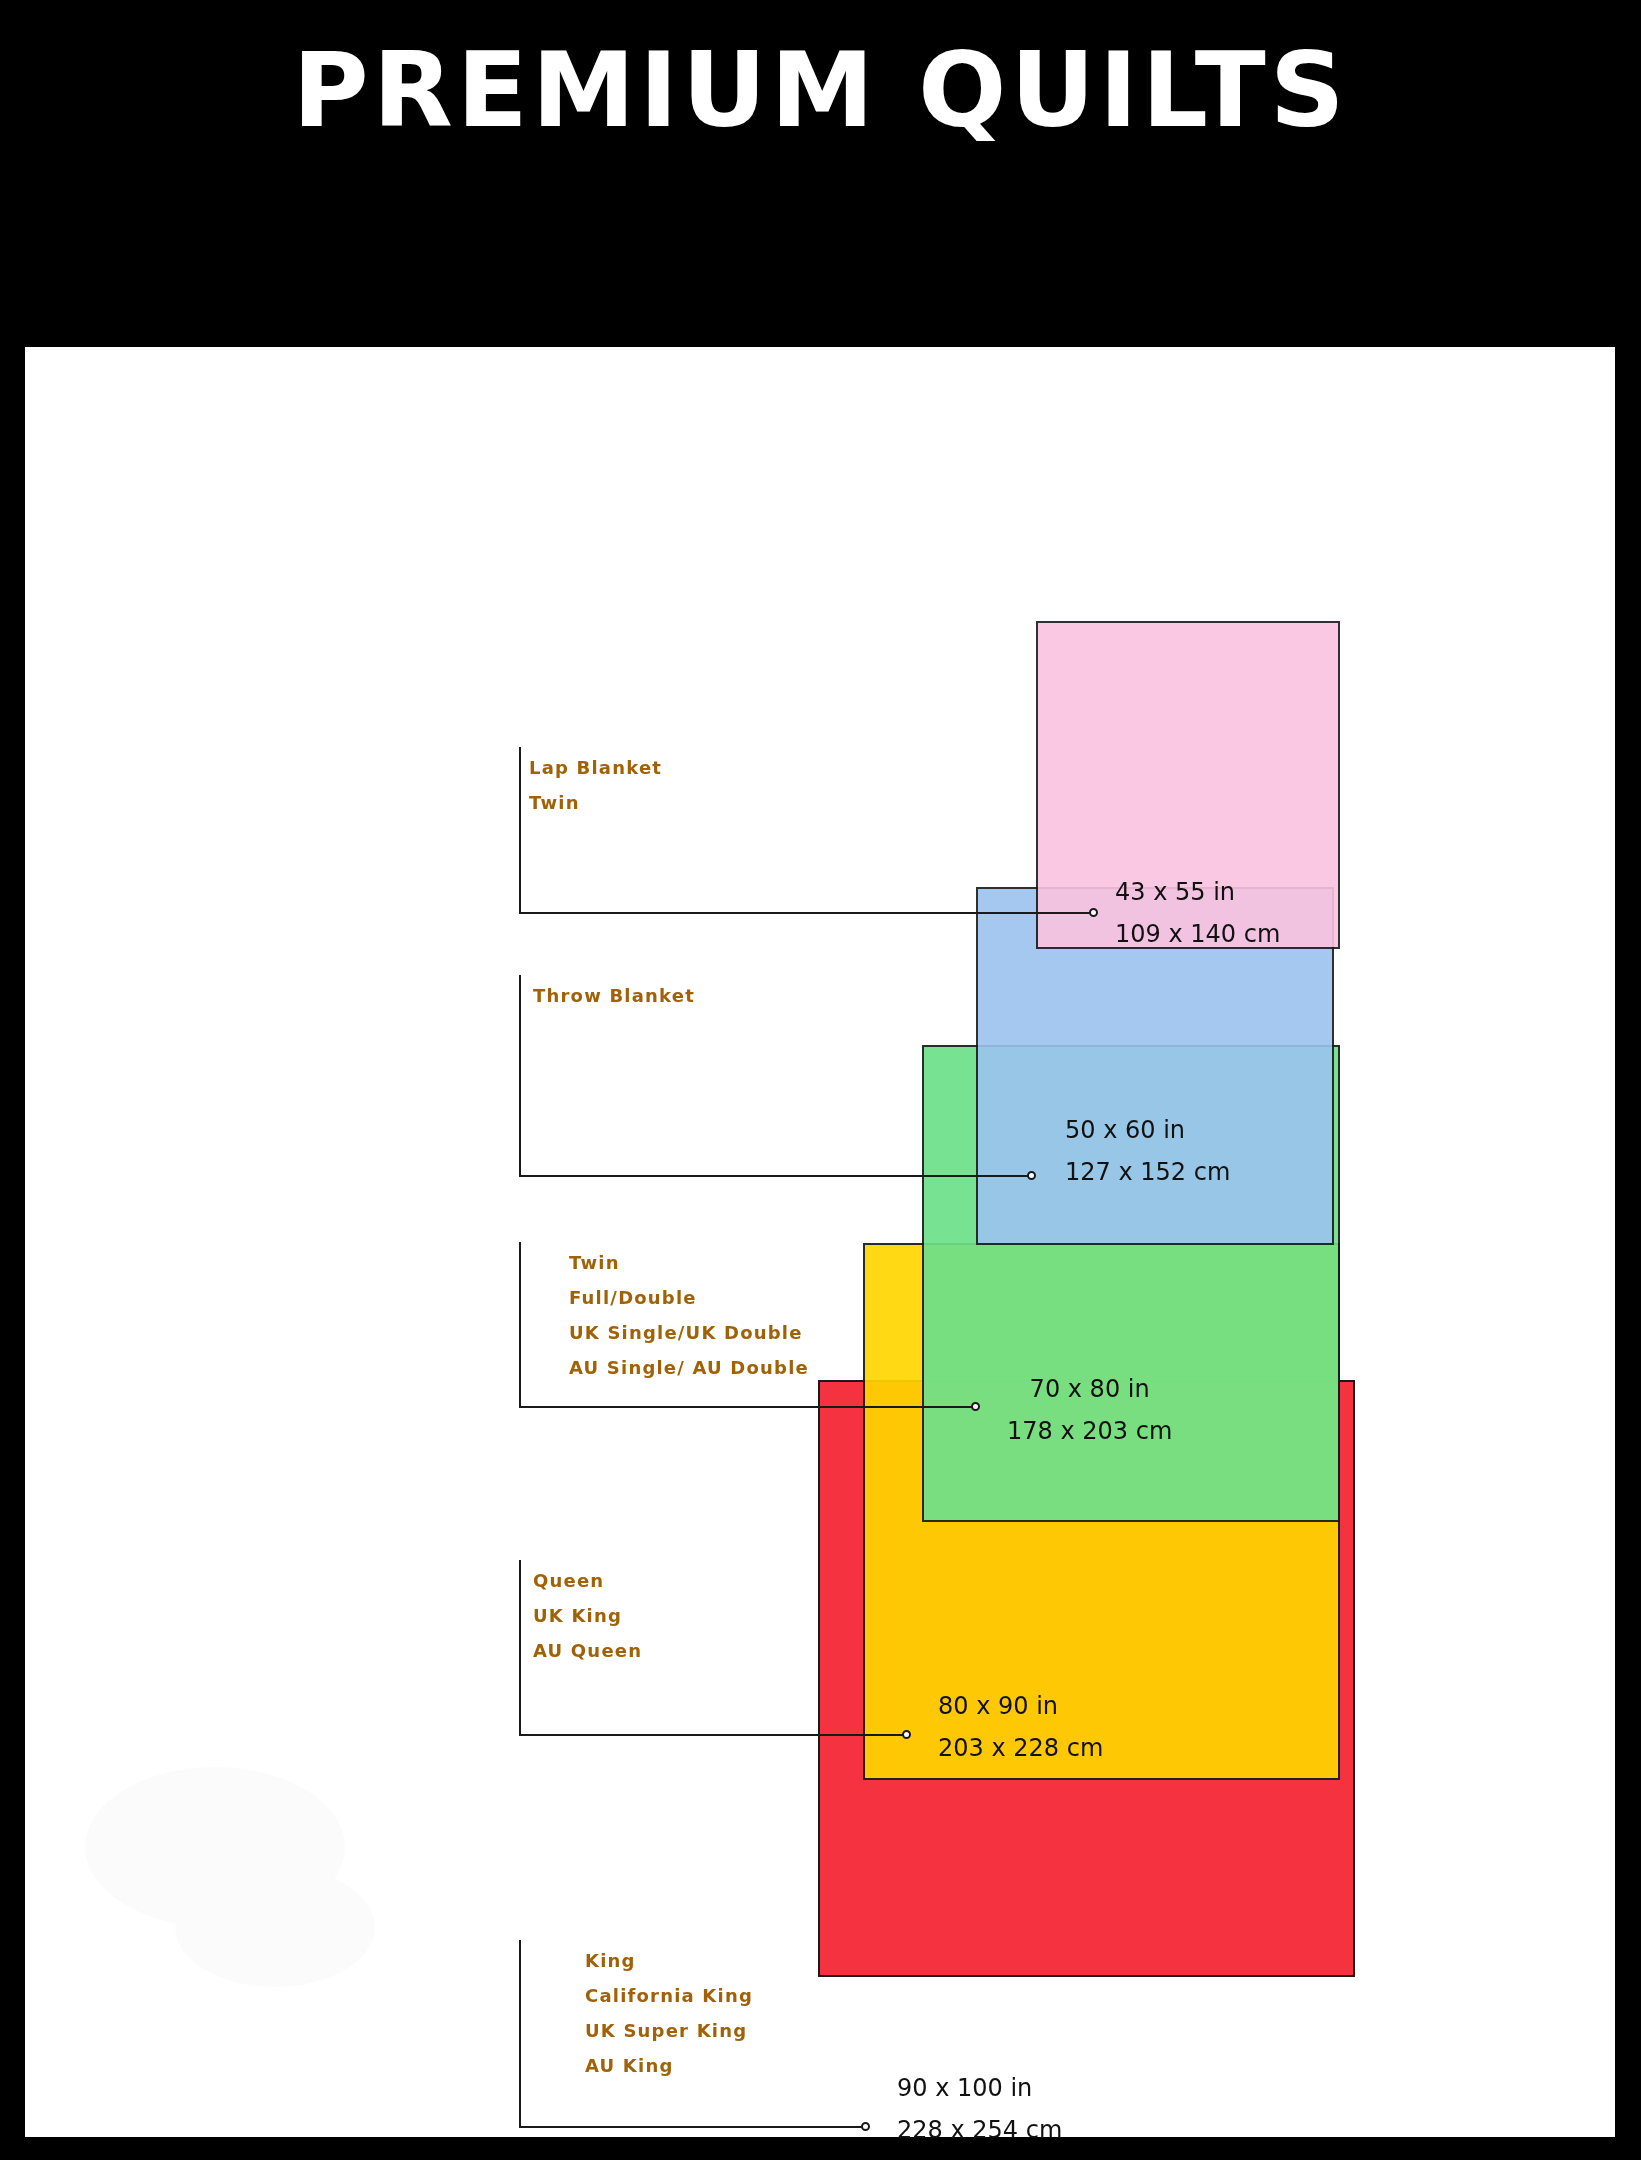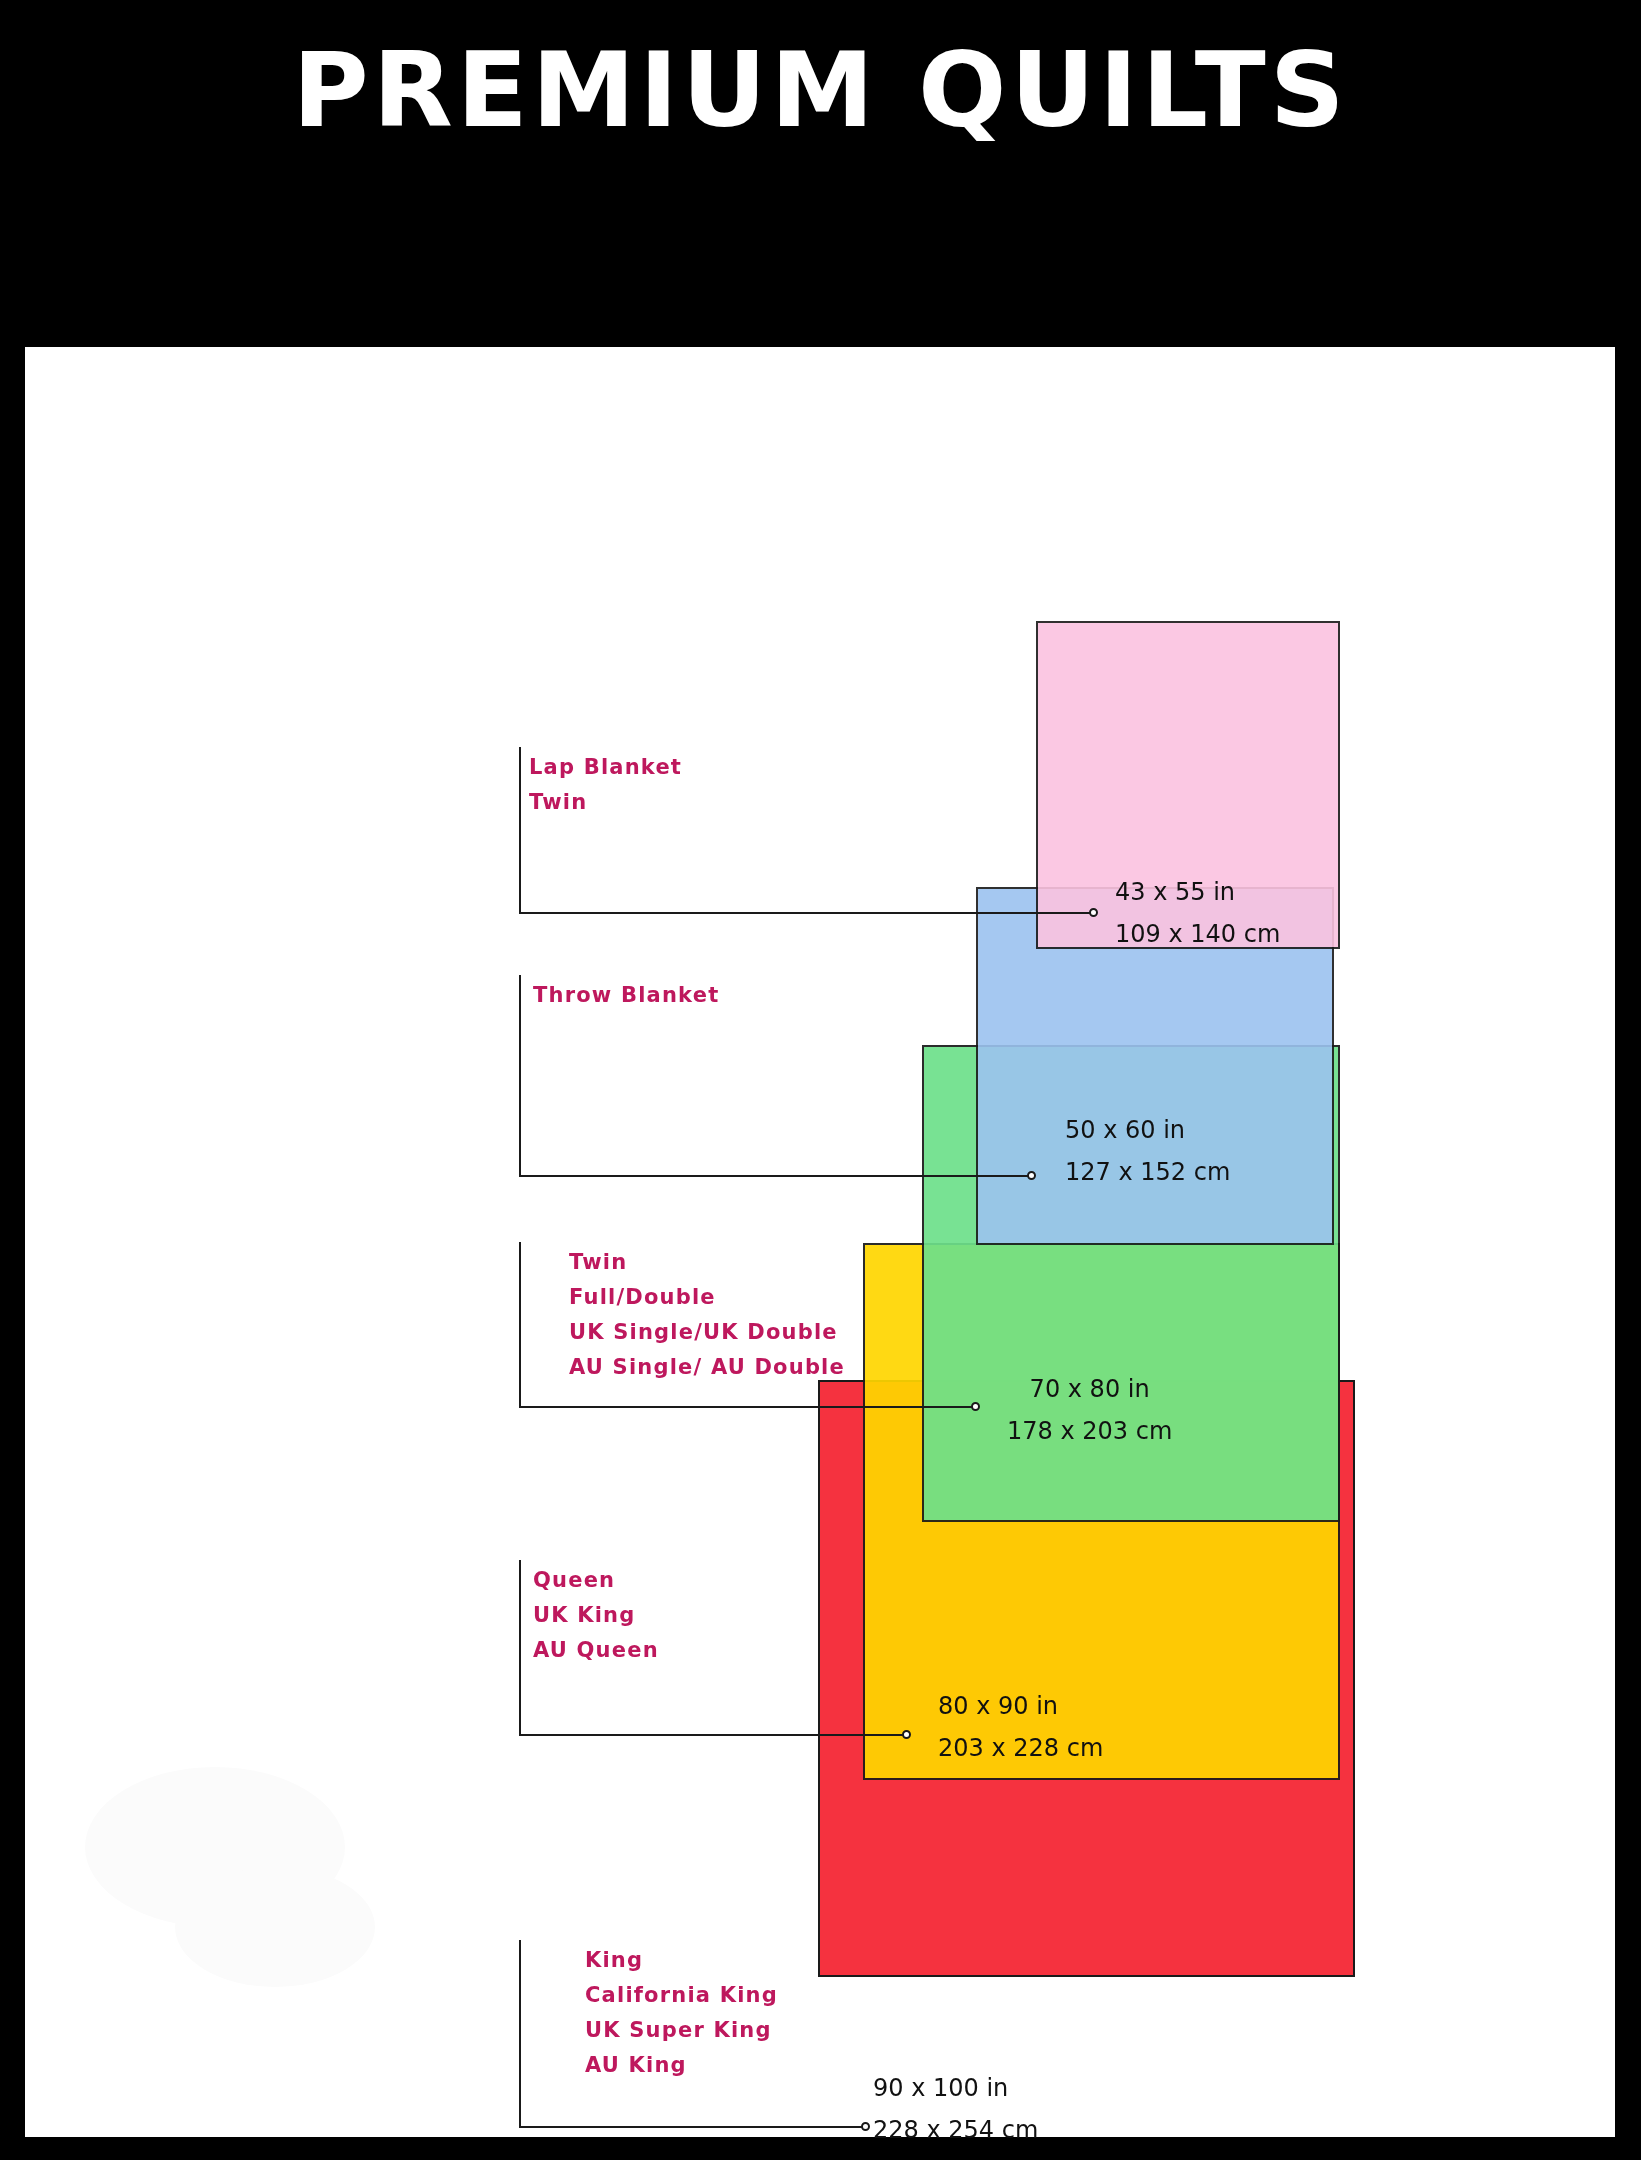--- a/index.html
+++ b/index.html
@@ -70,24 +70,24 @@
     width: 1590px;
     height: 1790px;
   }
   .rect {
     position: absolute;
     border: 2px solid #1a1a1a;
     box-sizing: border-box;
   }
   .lbl-group {
     position: absolute;
-    color: #be185d;
+    color: #a16207;
     font-family: "DejaVu Sans", sans-serif;
     font-weight: bold;
-    font-size: 21px;
+    font-size: 18px;
     letter-spacing: 1.2px;
     line-height: 35px;
     white-space: nowrap;
   }
   .dim {
     position: absolute;
     color: #111111;
     font-family: "DejaVu Sans", sans-serif;
     font-size: 24px;
     line-height: 42px;
@@ -197,20 +197,20 @@
 
       <div class="lbl-group" style="left:512px; top:1596px;margin-left:48px;">
         <div>King</div>
         <div>California King</div>
         <div>UK Super King</div>
         <div>AU King</div>
       </div>
       <div class="leader-v" style="left:494px; top:1593px; height:188px;"></div>
       <div class="leader-h" style="left:494px; top:1779px; width:350px;"></div>
       <div class="dot" style="left:836px; top:1775px;"></div>
-      <div class="dim" style="left:848px; top:1720px;">
+      <div class="dim" style="left:872px; top:1720px;">
         <div>90 x 100 in</div>
         <div>228 x 254 cm</div>
       </div>
 
     </div>
   </div>
 </div>
 
 </body></html>

